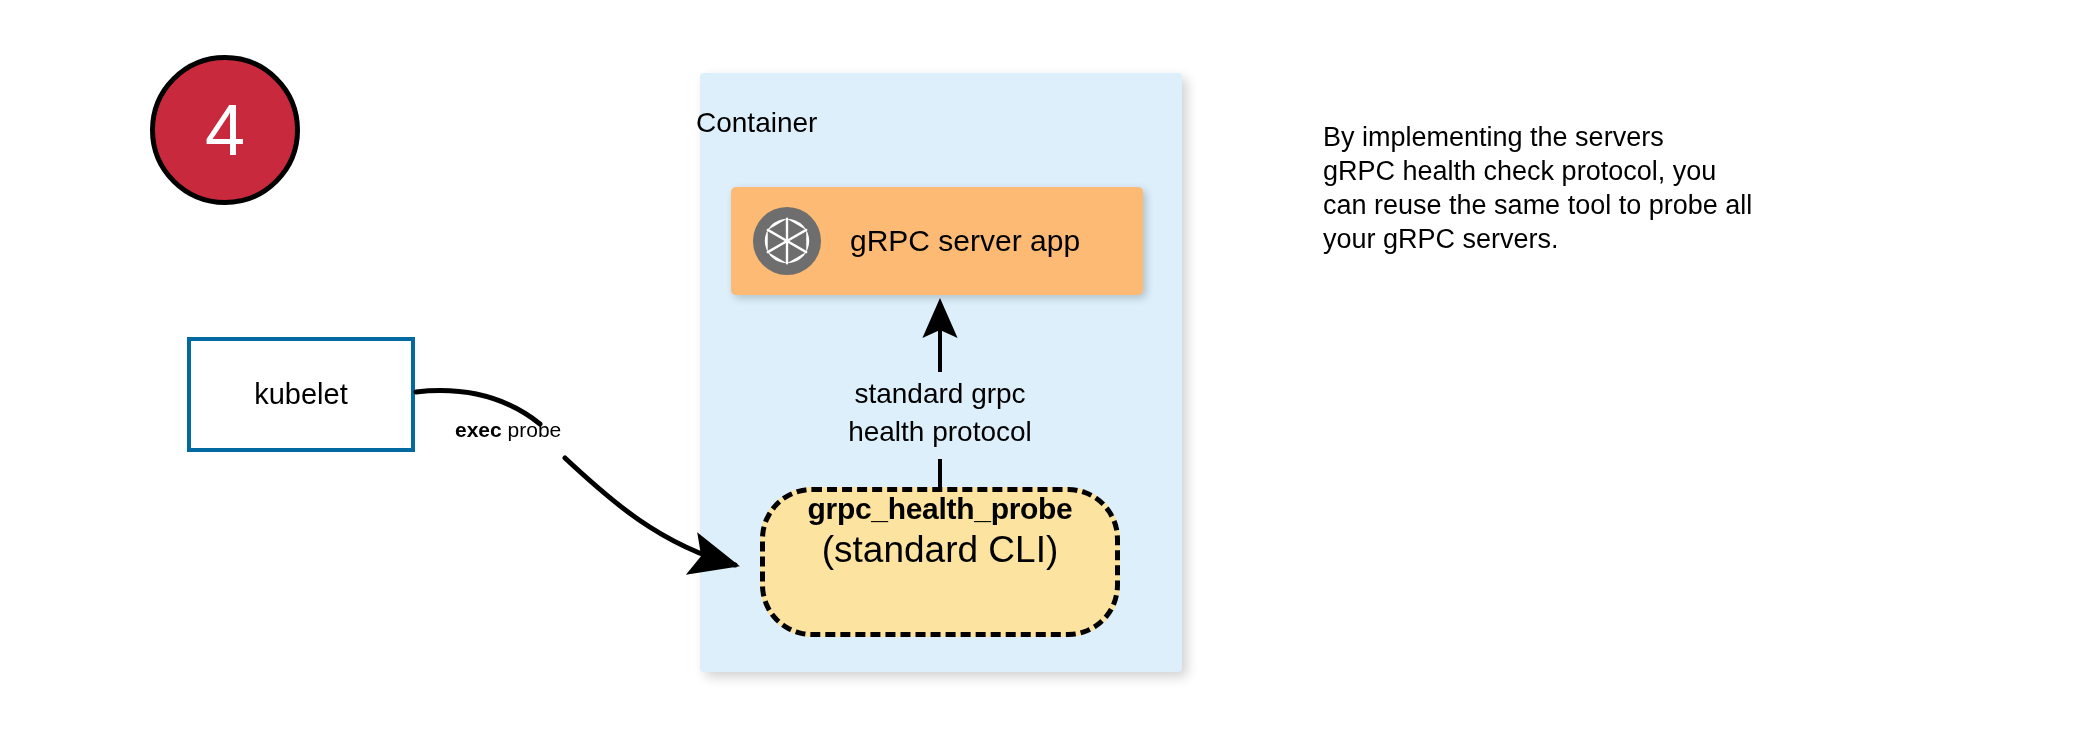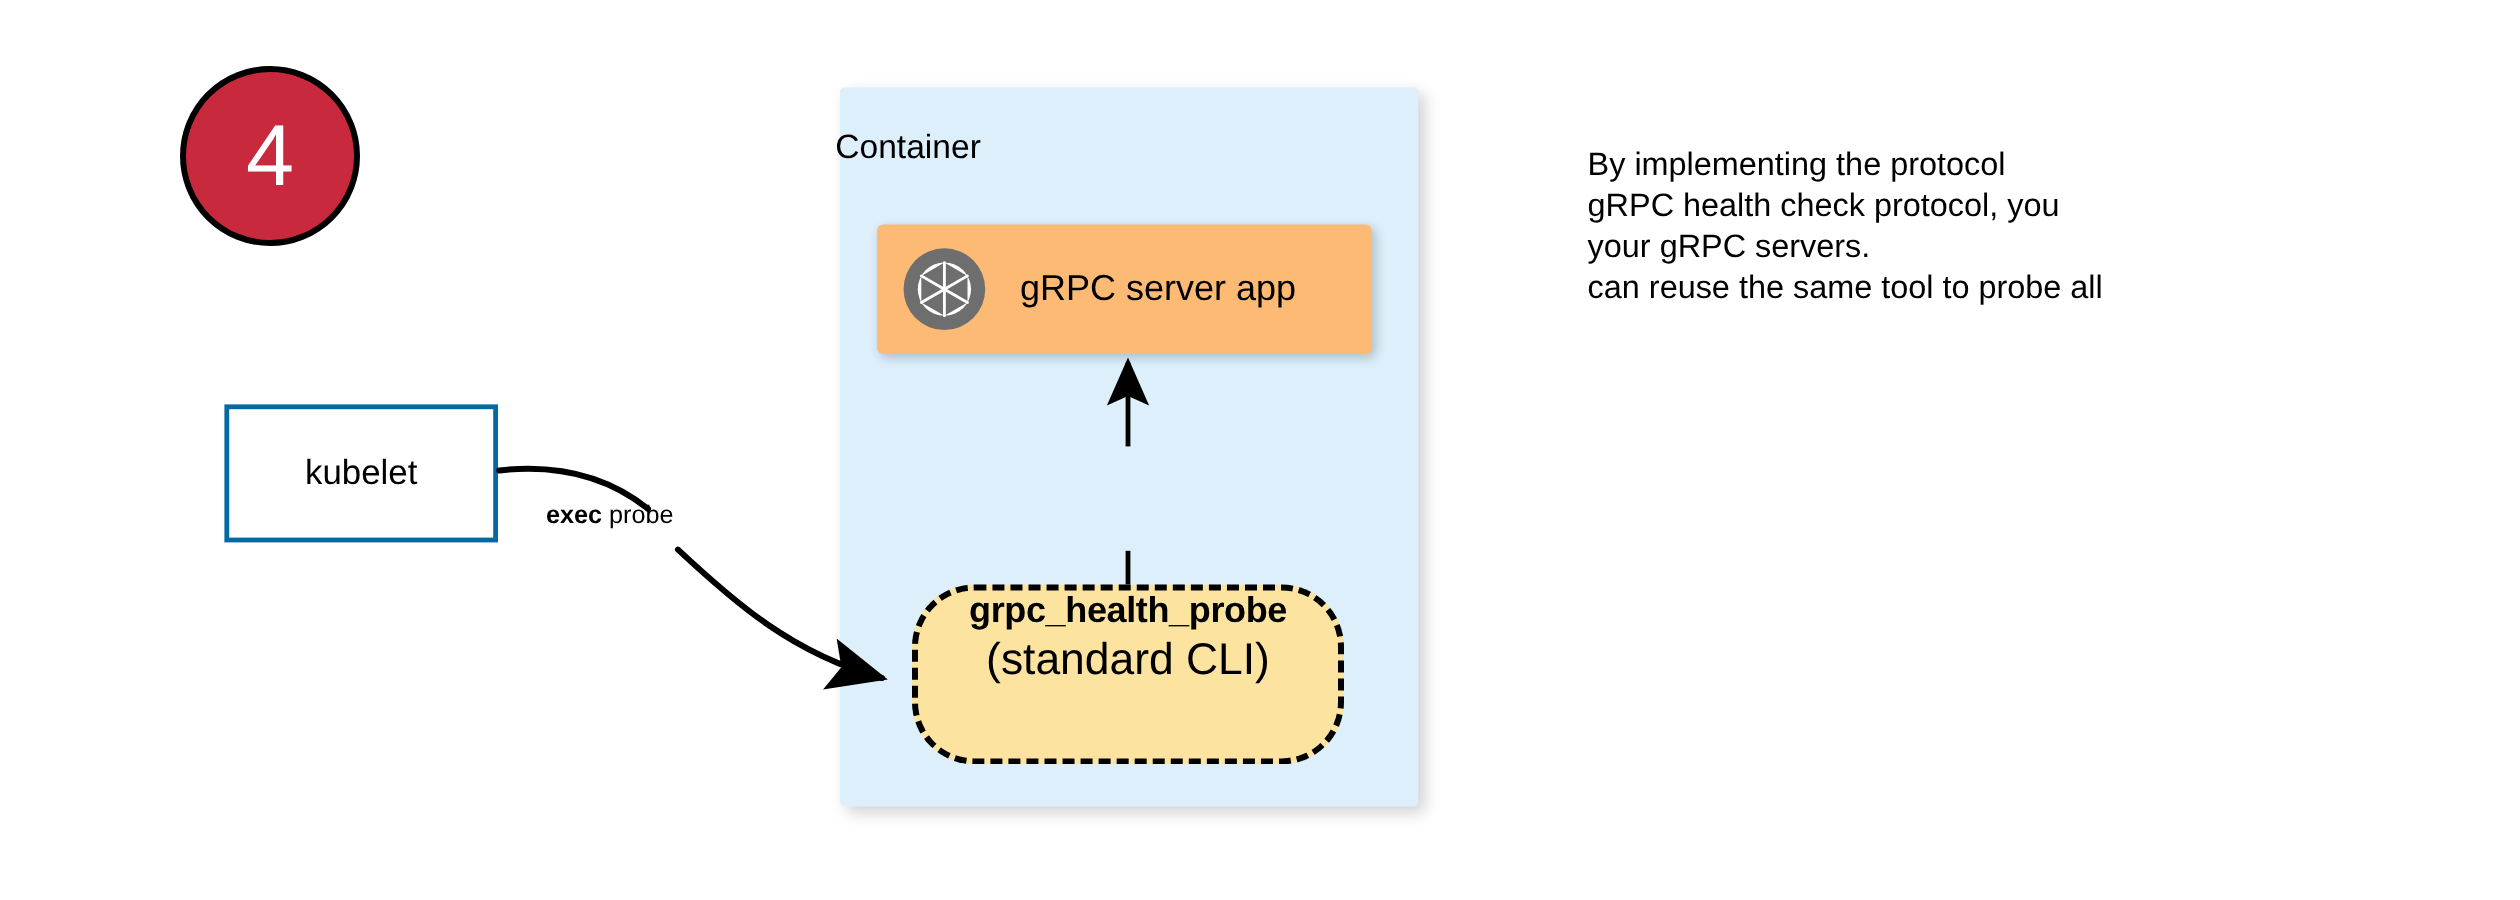--- a/index.html
+++ b/index.html
@@ -213,25 +213,29 @@
 
     <path d="M 940 487 L 940 459" stroke="#000000" stroke-width="4" fill="none"></path>
     <path d="M 940 372 L 940 302" stroke="#000000" stroke-width="4" fill="none" marker-end="url(#arrowFilled)"></path>
   </svg>
 
   <div id="probe-node">
     <span class="l1">grpc_health_probe</span>
     <span class="l2">(standard CLI)</span>
   </div>
 
+  <div id="protocol-label">
+    <span>standard grpc</span><br>
+    <span>health protocol</span>
+  </div>
 
   <div id="exec-probe-label">
     <span class="bold">exec</span><span> probe</span>
   </div>
 
   <div id="caption">
-    <span class="cline">By implementing the protocol</span>
+    <span class="cline">By implementing the servers</span>
     <span class="cline">gRPC health check protocol, you</span>
+    <span class="cline">can reuse the same tool to probe all</span>
     <span class="cline">your gRPC servers.</span>
-    <span class="cline">can reuse the same tool to probe all</span>
   </div>
 
 </div>
 
 </body></html>

